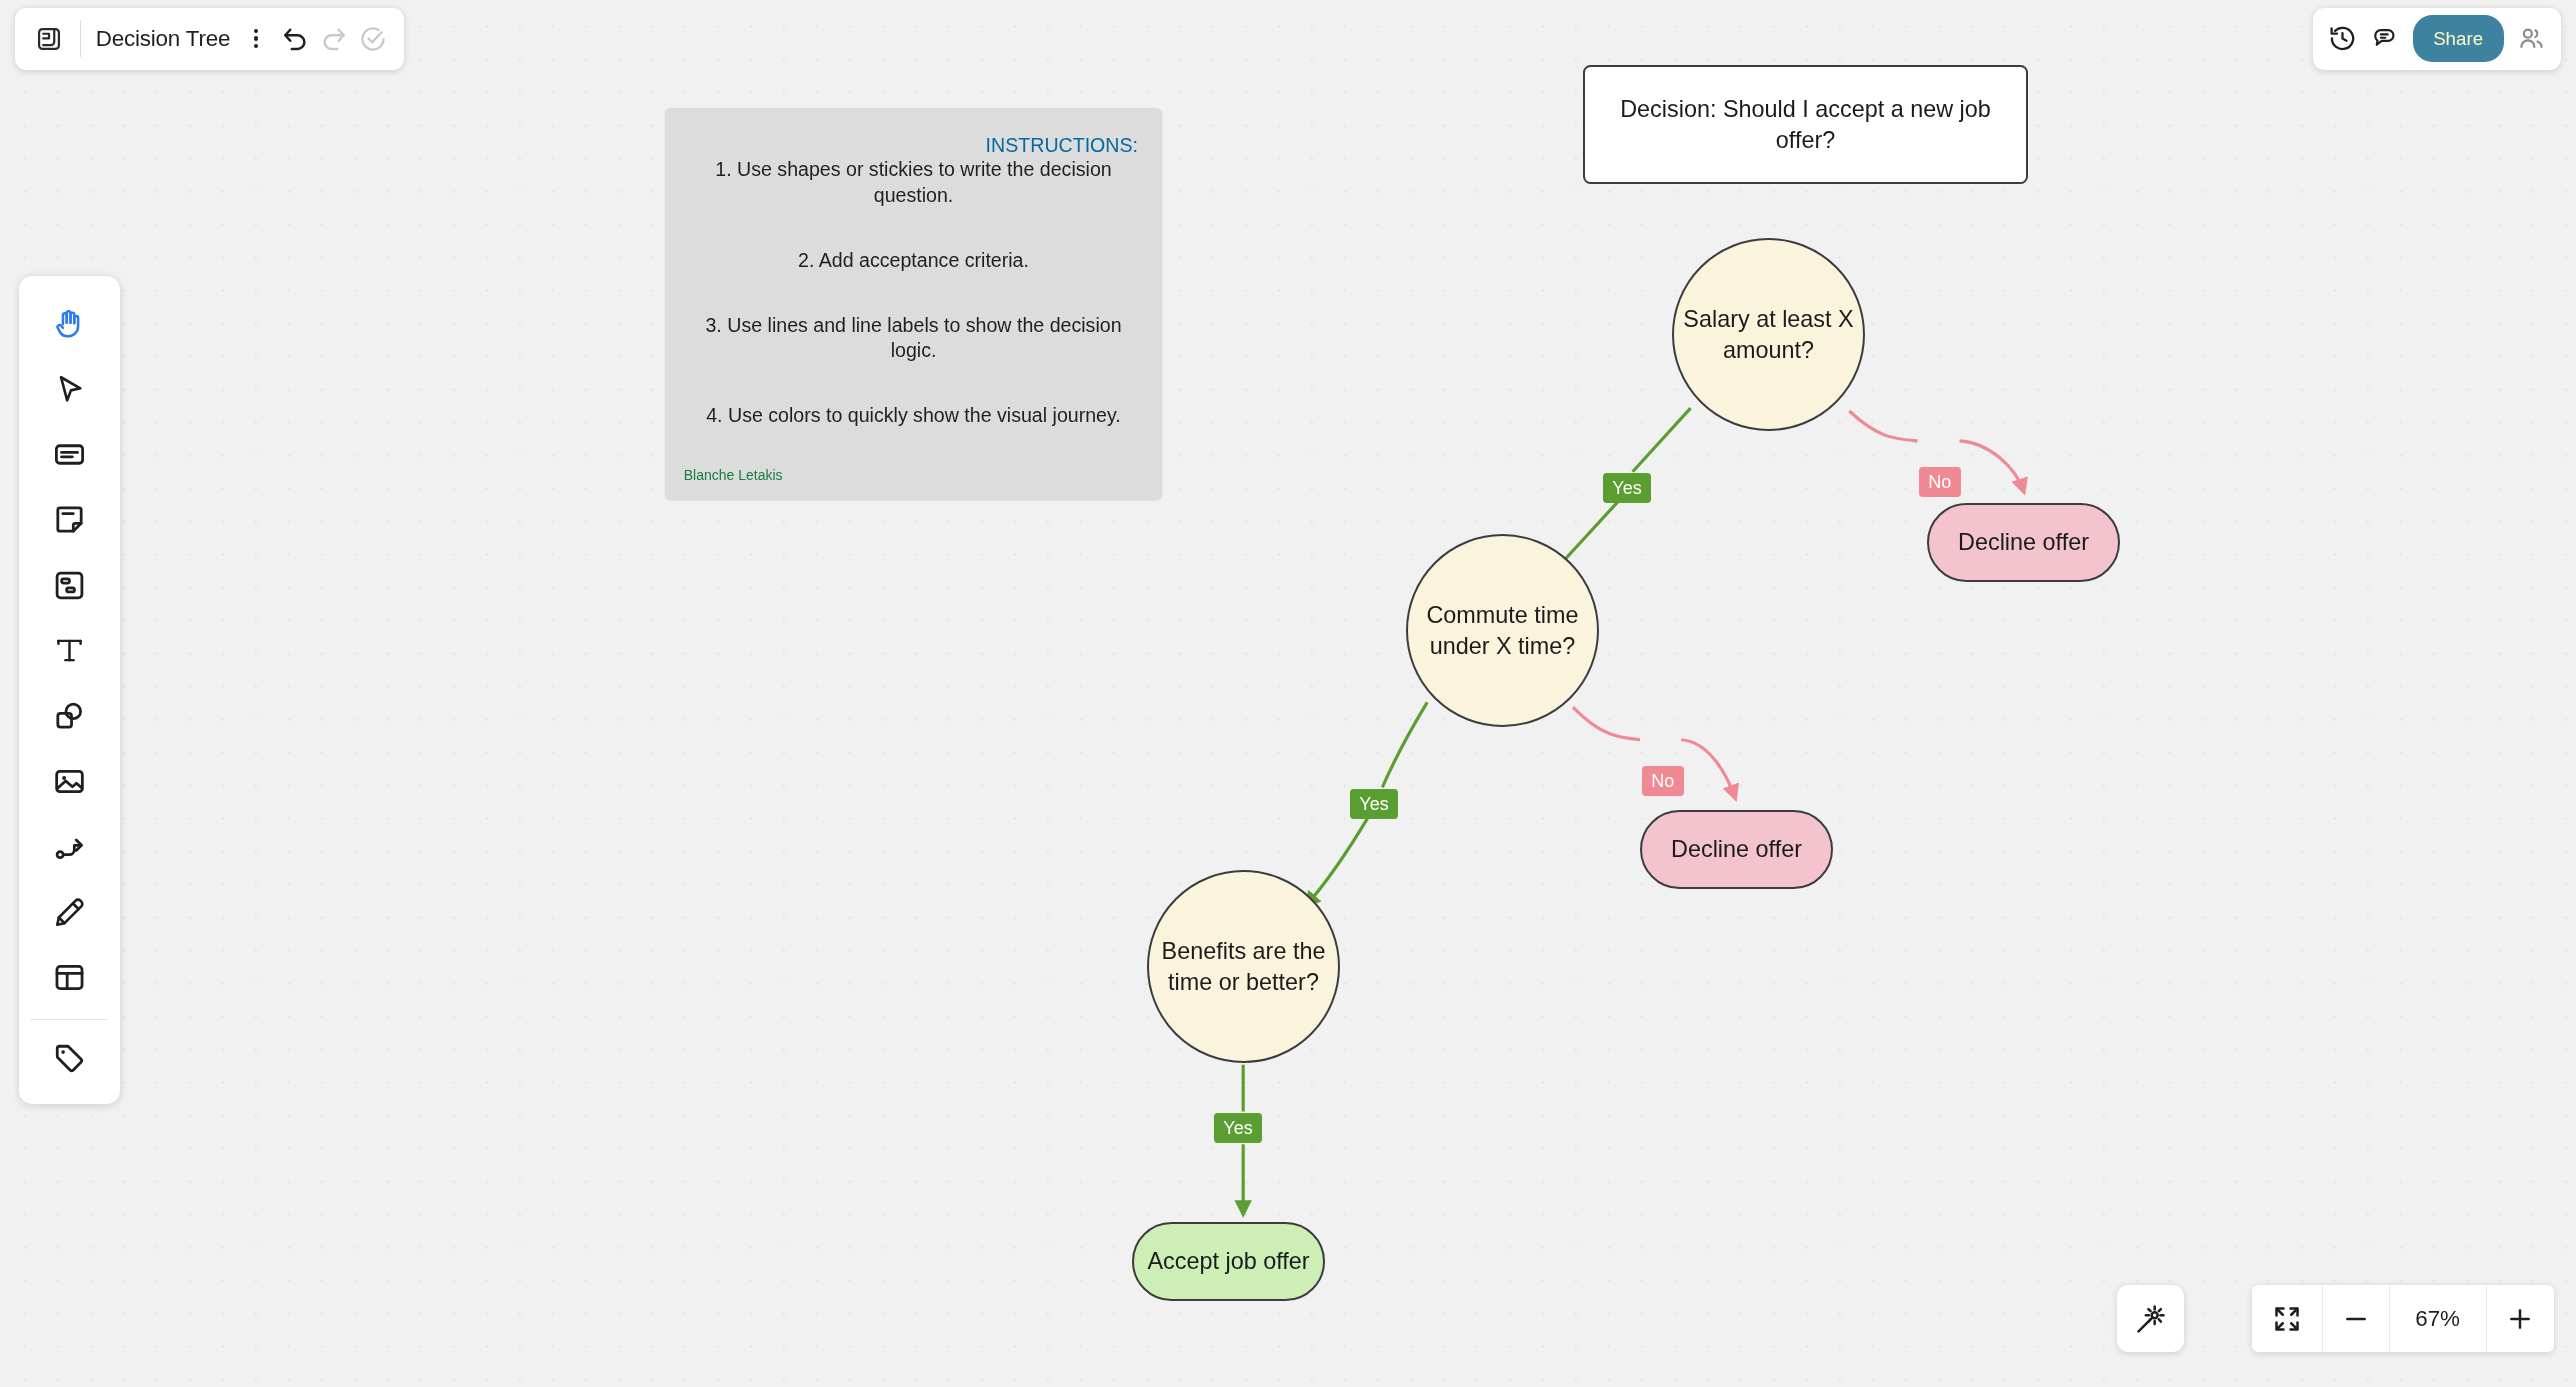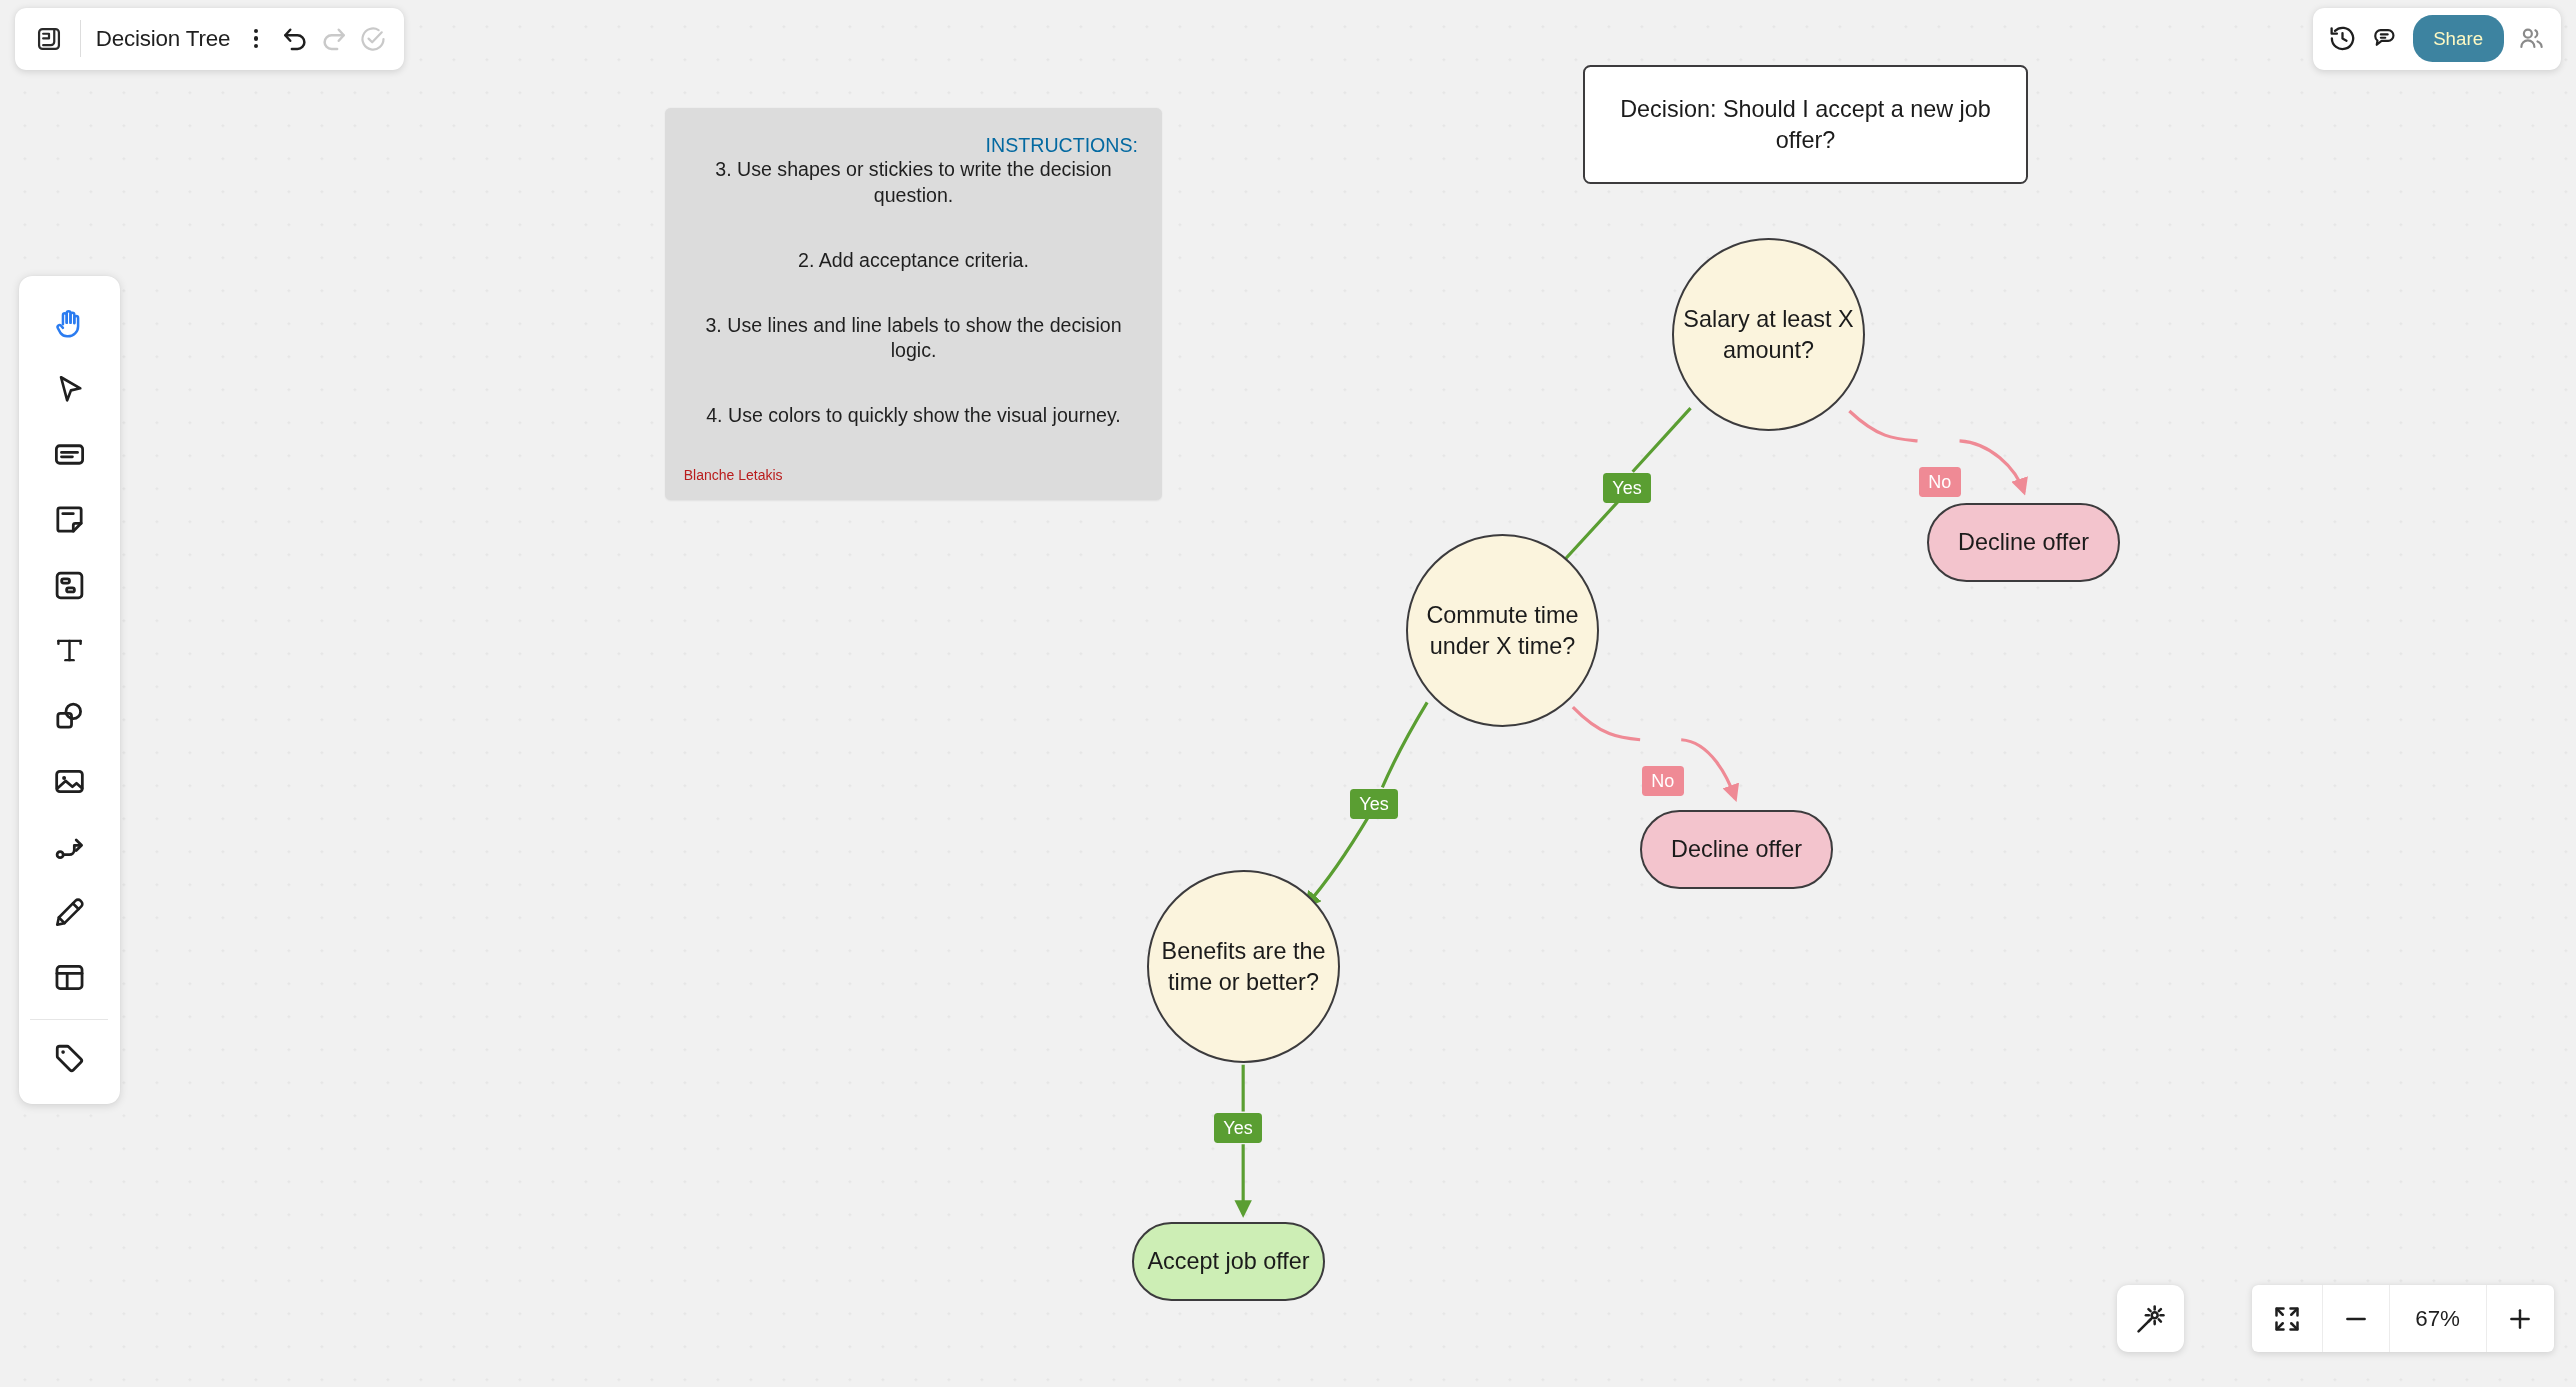--- a/index.html
+++ b/index.html
@@ -225,21 +225,21 @@
     text-align: center;
     font-size: 19.6px;
     color: #1f1f1f;
     line-height: 1.32;
     margin-bottom: 39px;
   }
   #sticky-author {
     position: absolute;
     left: 18.7px; bottom: 17px;
     font-size: 14px;
-    color: #b91c1c;
+    color: #15803d;
   }
 
   svg.ic { display: block; }
 </style>
 </head>
 <body>
 
 <div id="canvas"></div>
 
 <div id="diagram">
@@ -295,21 +295,21 @@
 
   <div class="edge-label yes" id="label-yes-1">Yes</div>
   <div class="edge-label no" id="label-no-1">No</div>
   <div class="edge-label yes" id="label-yes-2">Yes</div>
   <div class="edge-label no" id="label-no-2">No</div>
   <div class="edge-label yes" id="label-yes-3">Yes</div>
 </div>
 
 <div id="sticky-instructions">
   <div class="sticky-heading">INSTRUCTIONS:</div>
-  <div class="sticky-line">3. Use shapes or stickies to write the decision question.</div>
+  <div class="sticky-line">1. Use shapes or stickies to write the decision question.</div>
   <div class="sticky-line">2. Add acceptance criteria.</div>
   <div class="sticky-line">3. Use lines and line labels to show the decision logic.</div>
   <div class="sticky-line">4. Use colors to quickly show the visual journey.</div>
   <div id="sticky-author">Blanche Letakis</div>
 </div>
 
 <div id="topbar-left">
   <div class="tb-icon">
     <svg class="ic" width="28" height="28" viewBox="0 0 24 24" fill="none" stroke="#2a2a2a" stroke-width="1.9" stroke-linecap="round" stroke-linejoin="round">
       <rect x="3.5" y="3.5" width="17" height="17" rx="3"></rect>

